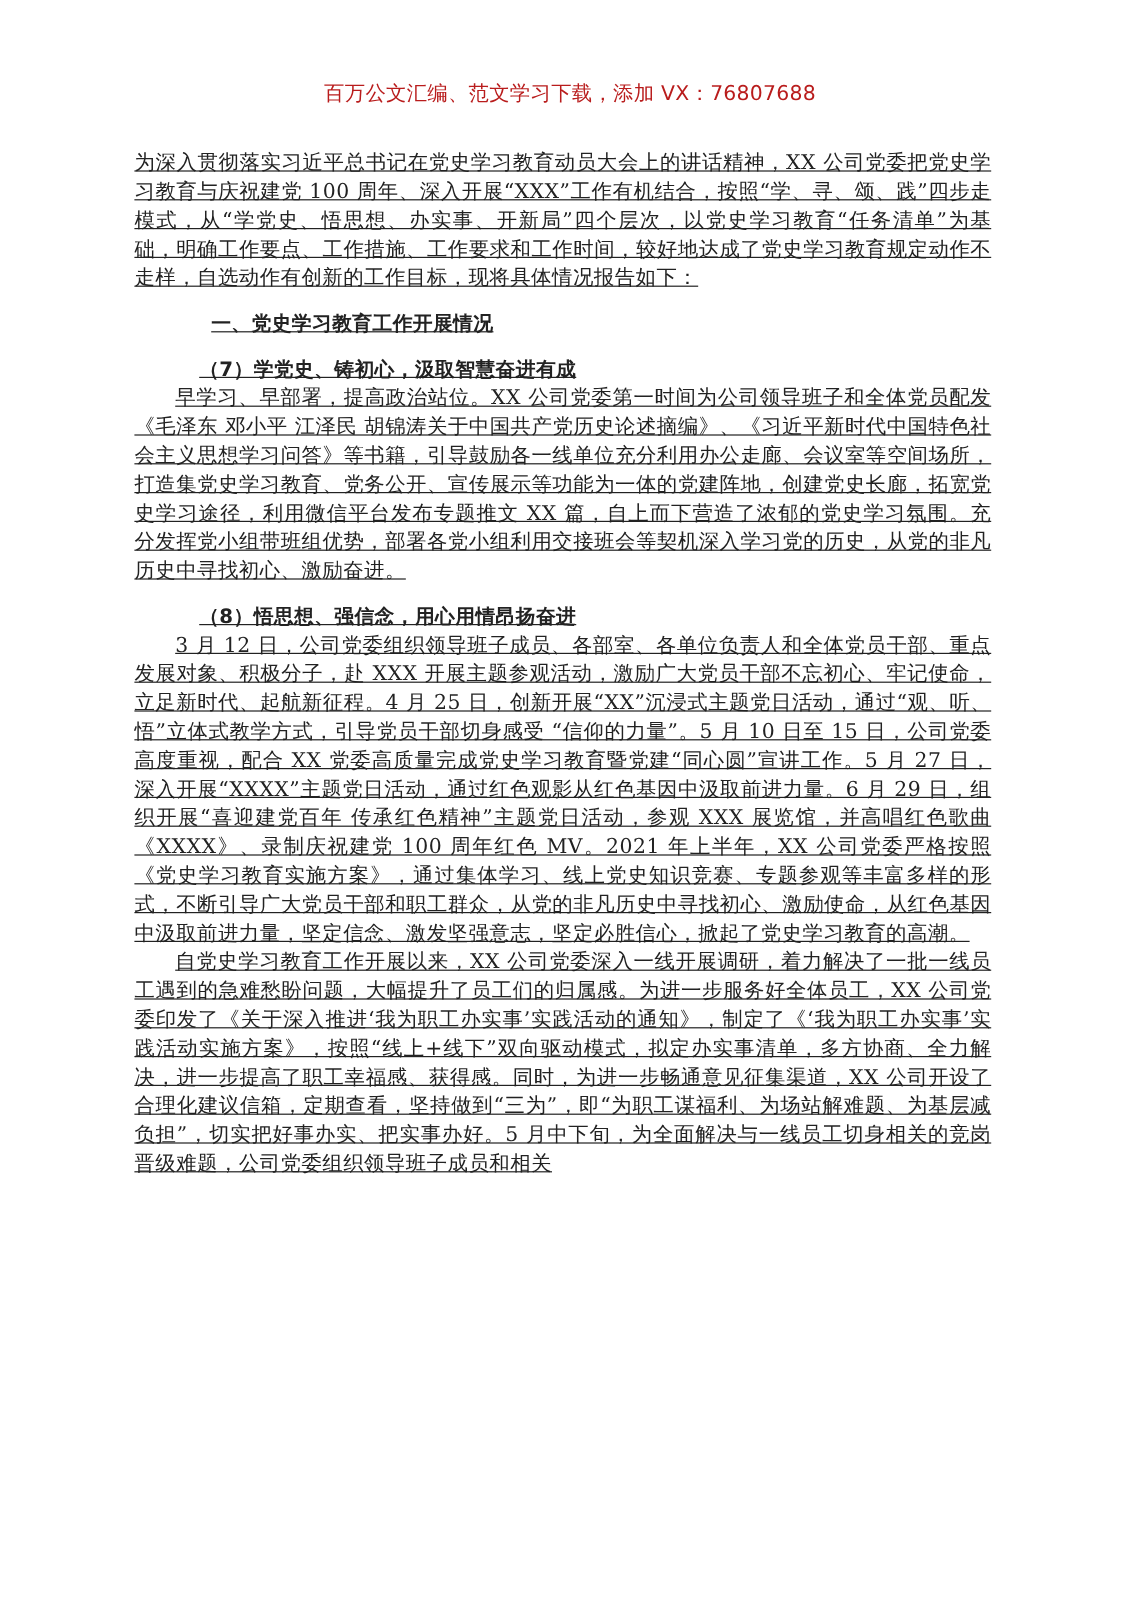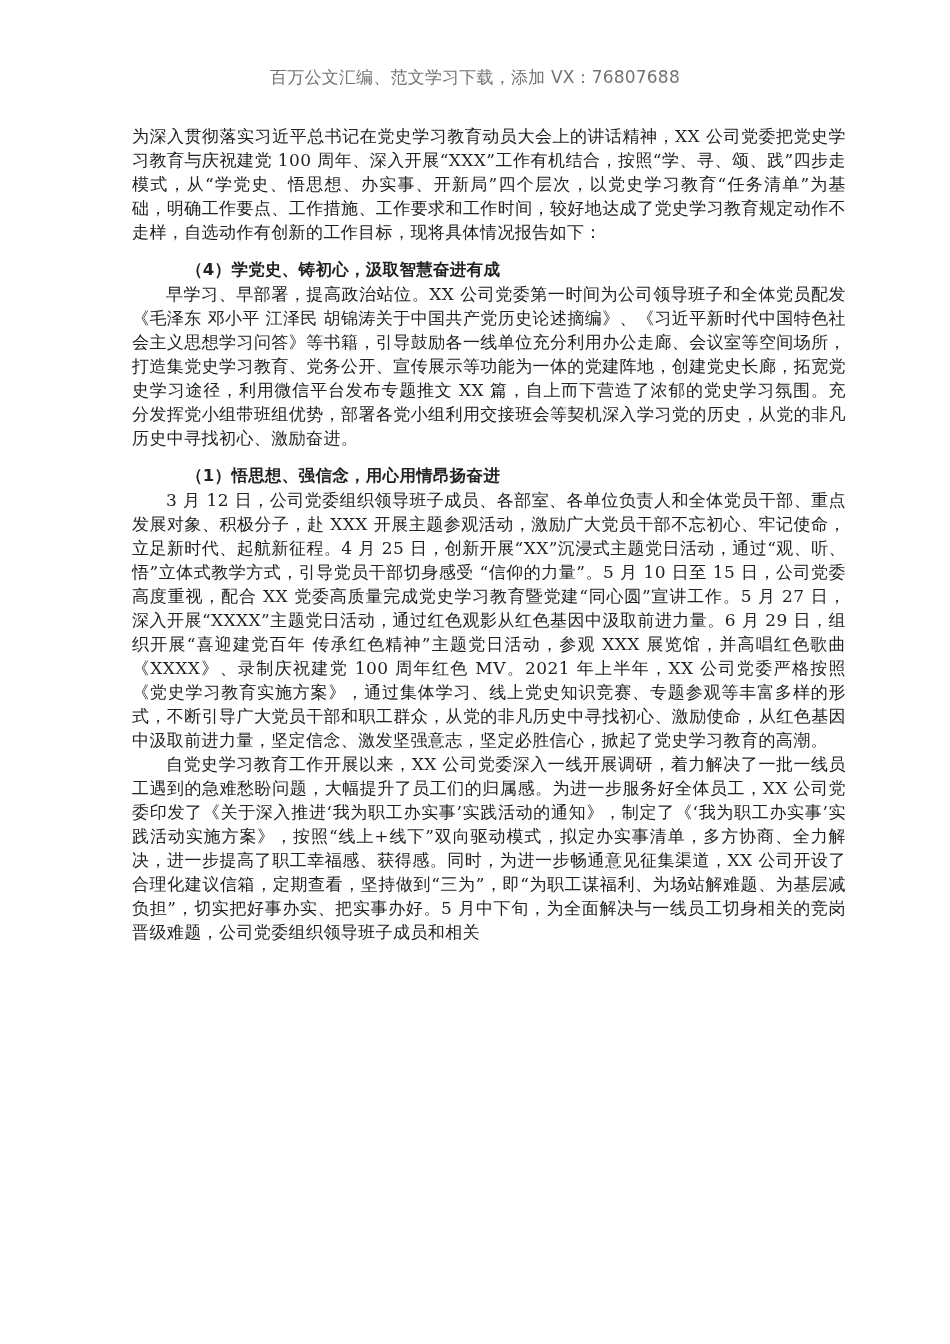--- a/index.html
+++ b/index.html
@@ -16,28 +16,29 @@
       color: #222222;
     }
     .header-banner {
       position: absolute;
       top: 66px;
       left: 0;
       width: 950px;
       text-align: center;
       font-family: "DejaVu Sans", "Liberation Sans", sans-serif;
       font-size: 17px;
-      color: #737373;
+      color: #b91c1c;
       letter-spacing: 0.2px;
     }
     .doc-body {
       position: absolute;
       top: 124px;
-      left: 132px;
+      left: 112px;
       width: 714px;
+      text-decoration: underline;
     }
     .para {
       margin: 0;
       font-size: 17px;
       line-height: 24px;
       text-align: justify;
       text-align-last: left;
       letter-spacing: 0.4px;
     }
     .para.indent {
@@ -70,21 +71,22 @@
     }
   </style>
 </head>
 <body>
 
 <div class="header-banner">百万公文汇编、范文学习下载，添加 VX：76807688</div>
 
 <div class="doc-body">
   <p class="para">为深入贯彻落实习近平总书记在党史学习教育动员大会上的讲话精神，XX 公司党委把党史学习教育与庆祝建党 100 周年、深入开展“XXX”工作有机结合，按照“学、寻、颂、践”四步走模式，从“学党史、悟思想、办实事、开新局”四个层次，以党史学习教育“任务清单”为基础，明确工作要点、工作措施、工作要求和工作时间，较好地达成了党史学习教育规定动作不走样，自选动作有创新的工作目标，现将具体情况报告如下：</p>
 
+  <h1 class="heading-1">一、党史学习教育工作开展情况</h1>
 
-  <h2 class="heading-2">（4）学党史、铸初心，汲取智慧奋进有成</h2>
+  <h2 class="heading-2">（7）学党史、铸初心，汲取智慧奋进有成</h2>
   <p class="para indent">早学习、早部署，提高政治站位。XX 公司党委第一时间为公司领导班子和全体党员配发《毛泽东 邓小平 江泽民 胡锦涛关于中国共产党历史论述摘编》、《习近平新时代中国特色社会主义思想学习问答》等书籍，引导鼓励各一线单位充分利用办公走廊、会议室等空间场所，打造集党史学习教育、党务公开、宣传展示等功能为一体的党建阵地，创建党史长廊，拓宽党史学习途径，利用微信平台发布专题推文 XX 篇，自上而下营造了浓郁的党史学习氛围。充分发挥党小组带班组优势，部署各党小组利用交接班会等契机深入学习党的历史，从党的非凡历史中寻找初心、激励奋进。</p>
 
-  <h2 class="heading-2">（1）悟思想、强信念，用心用情昂扬奋进</h2>
+  <h2 class="heading-2">（8）悟思想、强信念，用心用情昂扬奋进</h2>
   <p class="para indent">3 月 12 日，公司党委组织领导班子成员、各部室、各单位负责人和全体党员干部、重点发展对象、积极分子，赴 XXX 开展主题参观活动，激励广大党员干部不忘初心、牢记使命，立足新时代、起航新征程。4 月 25 日，创新开展“XX”沉浸式主题党日活动，通过“观、听、悟”立体式教学方式，引导党员干部切身感受 “信仰的力量”。5 月 10 日至 15 日，公司党委高度重视，配合 XX 党委高质量完成党史学习教育暨党建“同心圆”宣讲工作。5 月 27 日，深入开展“XXXX”主题党日活动，通过红色观影从红色基因中汲取前进力量。6 月 29 日，组织开展“喜迎建党百年 传承红色精神”主题党日活动，参观 XXX 展览馆，并高唱红色歌曲《XXXX》、录制庆祝建党 100 周年红色 MV。2021 年上半年，XX 公司党委严格按照《党史学习教育实施方案》，通过集体学习、线上党史知识竞赛、专题参观等丰富多样的形式，不断引导广大党员干部和职工群众，从党的非凡历史中寻找初心、激励使命，从红色基因中汲取前进力量，坚定信念、激发坚强意志，坚定必胜信心，掀起了党史学习教育的高潮。</p>
 
   <p class="para indent">自党史学习教育工作开展以来，XX 公司党委深入一线开展调研，着力解决了一批一线员工遇到的急难愁盼问题，大幅提升了员工们的归属感。为进一步服务好全体员工，XX 公司党委印发了《关于深入推进‘我为职工办实事’实践活动的通知》，制定了《‘我为职工办实事’实践活动实施方案》，按照“线上+线下”双向驱动模式，拟定办实事清单，多方协商、全力解决，进一步提高了职工幸福感、获得感。同时，为进一步畅通意见征集渠道，XX 公司开设了合理化建议信箱，定期查看，坚持做到“三为”，即“为职工谋福利、为场站解难题、为基层减负担”，切实把好事办实、把实事办好。5 月中下旬，为全面解决与一线员工切身相关的竞岗晋级难题，公司党委组织领导班子成员和相关</p>
 </div>
 
 </body></html>

